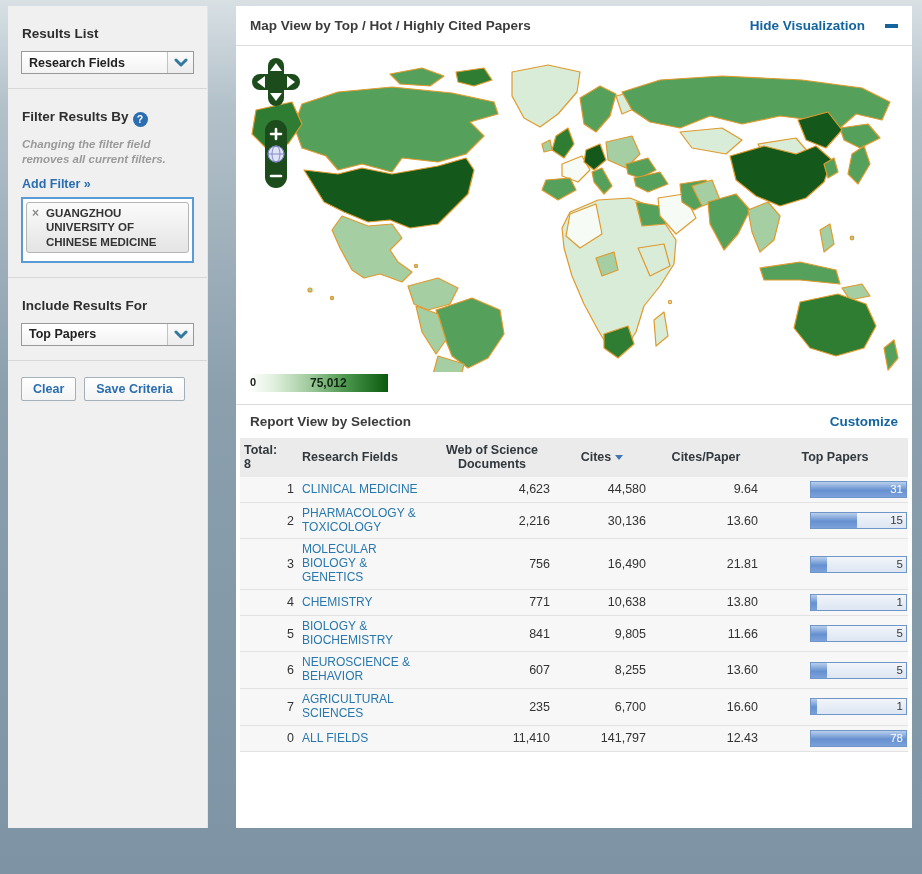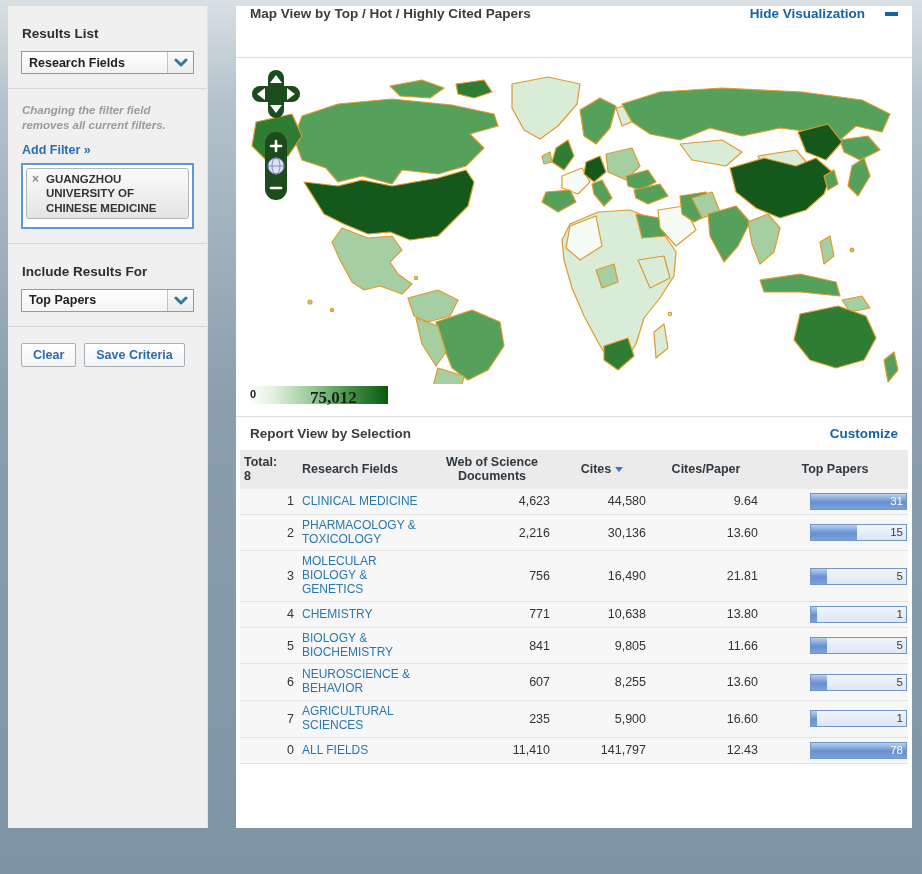--- a/index.html
+++ b/index.html
@@ -53,35 +53,35 @@
     font-size:12.5px; font-weight:bold; color:var(--accent-blue,#2a6db0); cursor:pointer;
     font-family:inherit;
   }
 
   
   .main {
     position:absolute; left:236px; top:6px; width:676px; height:822px;
     background:#fff;
   }
   .panel-header {
-    height:52px; display:flex; align-items:flex-start; justify-content:space-between;
+    height:40px; display:flex; align-items:center; justify-content:space-between;
     padding:0 14px; border-bottom:1px solid #dcdcdc;
   }
   .panel-title { font-size:13.5px; font-weight:bold; color:#3c3c3c; }
   .hide-link { font-size:13.5px; font-weight:bold; color:var(--link-blue,#1464a0); cursor:pointer; display:flex; align-items:center; gap:20px; }
   .minus-glyph { width:13px; height:4px; background:var(--link-blue,#1464a0); display:inline-block; }
 
   .map-region { position:relative; height:359px; border-bottom:1px solid #dcdcdc; overflow:hidden; }
   .map-svg { position:absolute; left:4px; top:6px; }
   .map-controls { position:absolute; left:16px; top:12px; }
   .legend { position:absolute; left:12px; top:328px; width:140px; height:18px;
     background:linear-gradient(90deg,#ffffff 0%,#e2f1df 18%,#9cc89a 45%,#4b974d 70%,#0a5a0e 100%);
   }
   .legend-min { position:absolute; left:2px; top:2px; font-size:11px; font-weight:bold; color:#222; }
-  .legend-max { position:absolute; left:62px; top:2px; font-size:17px; font-weight:bold; color:#132813;font-family:Liberation Serif, serif; }
+  .legend-max { position:absolute; left:62px; top:2px; font-size:12px; font-weight:bold; color:#132813; }
 
   .report-header {
     height:33px; display:flex; align-items:center; justify-content:space-between; padding:0 14px;
   }
   .report-title { font-size:13.5px; font-weight:bold; color:#3c3c3c;text-align:right; }
   .customize-link { font-size:13.5px; font-weight:600; color:var(--link-blue,#1464a0); cursor:pointer; }
 
   
   table.report { width:668px; margin-left:4px; border-collapse:collapse; table-layout:fixed; }
   table.report th {
@@ -144,20 +144,23 @@
         <span class="sel-text">Research Fields</span>
         <span class="sel-arrow">
           <svg width="14" height="9" viewBox="0 0 14 9">
               <polyline points="2,2 7,7 12,2" fill="none" stroke="#33789e" stroke-width="3" stroke-linecap="round" stroke-linejoin="round"></polyline>
             </svg>
         </span>
       </div>
     </div>
 
     <div class="sb-section">
+      <div class="sb-heading">
+        <span>Filter Results By</span><span class="help-icon">?</span>
+      </div>
       <div class="filter-note">Changing the filter field removes all current filters.</div>
       <a class="add-filter">Add Filter »</a>
       <div class="filter-list">
         <div class="filter-tag">
           <span class="tag-x">×</span>
           <span>GUANGZHOU UNIVERSITY OF CHINESE MEDICINE</span>
         </div>
       </div>
     </div>
 
@@ -390,21 +393,21 @@
             <div class="bar-fill" style="width: 17%;"></div>
             <span class="bar-label">5</span>
           </div>
         </td>
       </tr>
 
       <tr>
         <td class="cell-rank">7</td>
         <td class="cell-field"><a>AGRICULTURAL SCIENCES</a></td>
         <td class="cell-docs">235</td>
-        <td class="cell-cites">5,900</td>
+        <td class="cell-cites">6,700</td>
         <td class="cell-cpp">16.60</td>
         <td class="cell-top">
           <div class="bar-wrap">
             <div class="bar-fill" style="width: 6%;"></div>
             <span class="bar-label">1</span>
           </div>
         </td>
       </tr>
 
       <tr>

